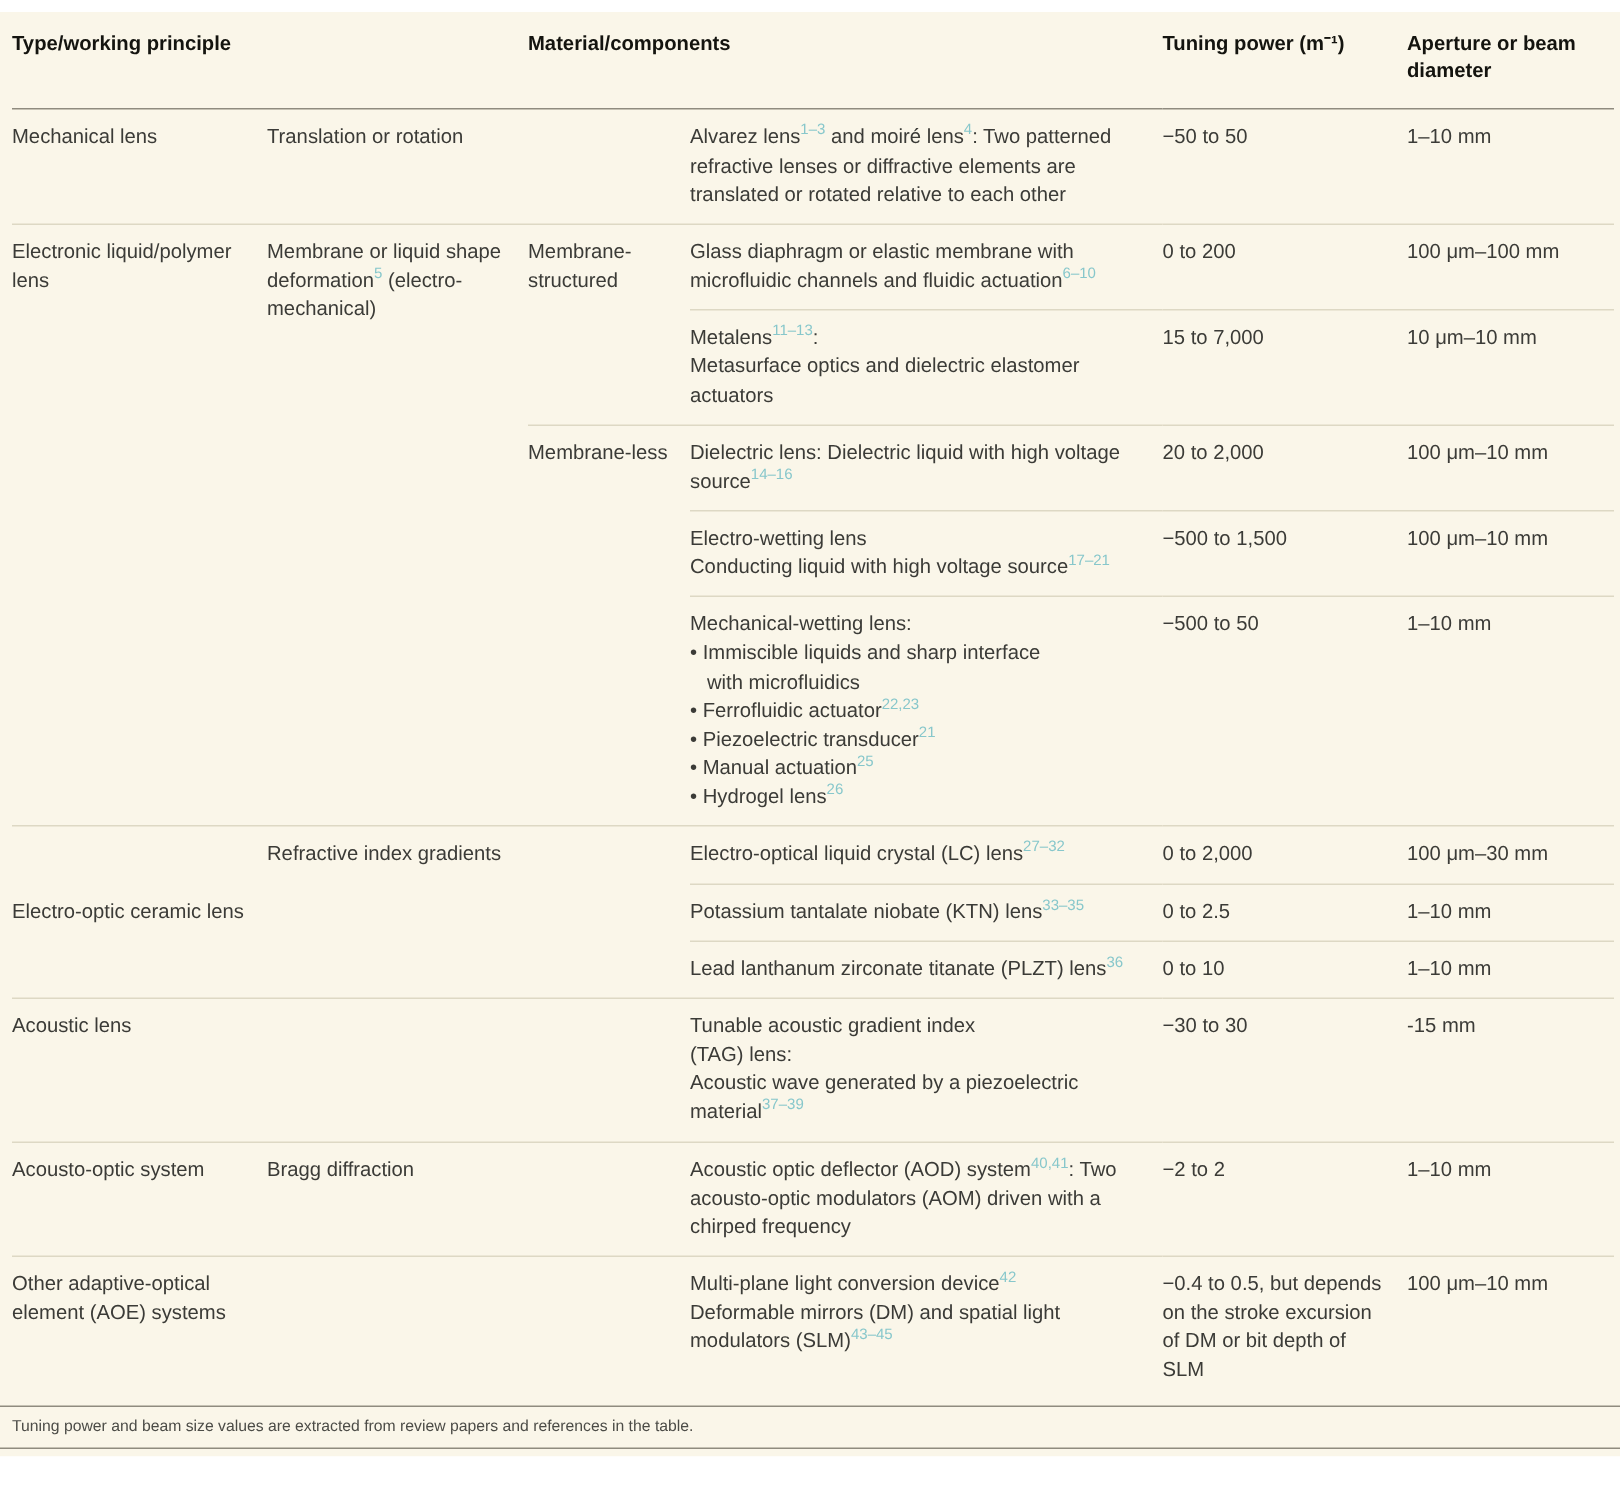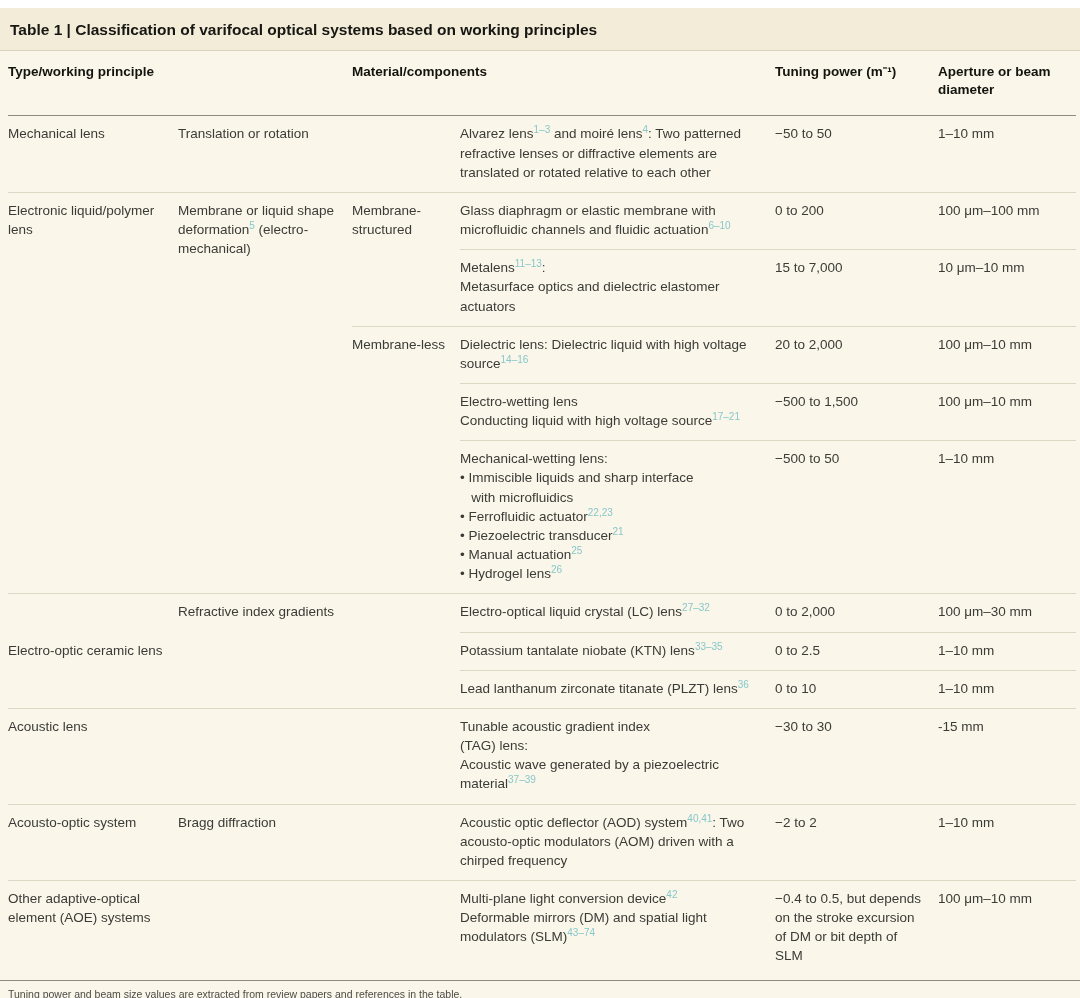--- a/index.html
+++ b/index.html
@@ -66,21 +66,20 @@
     padding: 7px 10px 8px 8px;
     font-size: 10.5px;
     color: #4c4c47;
   }
 </style>
 </head>
 <body>
 
 <div class="sheet">
 
-  <div class="title-band">Table 1 | Classification of varifocal optical systems based on working principles</div>
 
   <div class="tbl-wrap">
     <table>
       <colgroup>
         <col class="c-type">
           <col class="c-principle">
           <col class="c-subcat">
         <col class="c-desc">
           <col class="c-tuning">
           <col class="c-ap">
@@ -174,21 +173,21 @@
           <td></td>
           <td>Acoustic optic deflector (AOD) system<sup class="ref">40,41</sup>: Two acousto-optic modulators (AOM) driven with a chirped frequency</td>
           <td>−2 to 2</td>
           <td>1–10 mm</td>
         </tr>
 
         <tr>
           <td>Other adaptive-optical element (AOE) systems</td>
           <td></td>
           <td></td>
-          <td>Multi-plane light conversion device<sup class="ref">42</sup><br>Deformable mirrors (DM) and spatial light modulators (SLM)<sup class="ref">43–74</sup></td>
+          <td>Multi-plane light conversion device<sup class="ref">42</sup><br>Deformable mirrors (DM) and spatial light modulators (SLM)<sup class="ref">43–45</sup></td>
           <td>−0.4 to 0.5, but depends on the stroke excursion of DM or bit depth of SLM</td>
           <td>100 μm–10 mm</td>
         </tr>
 
       </tbody>
     </table>
   </div>
 
   <div class="footband">Tuning power and beam size values are extracted from review papers and references in the table.</div>
 

